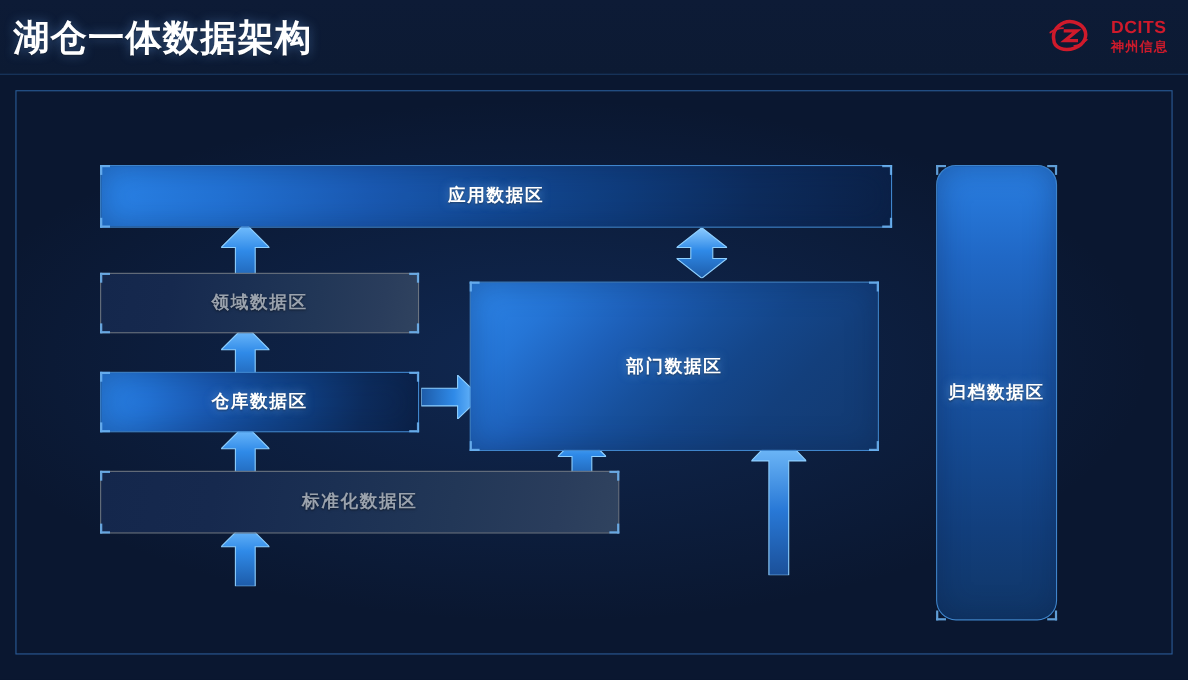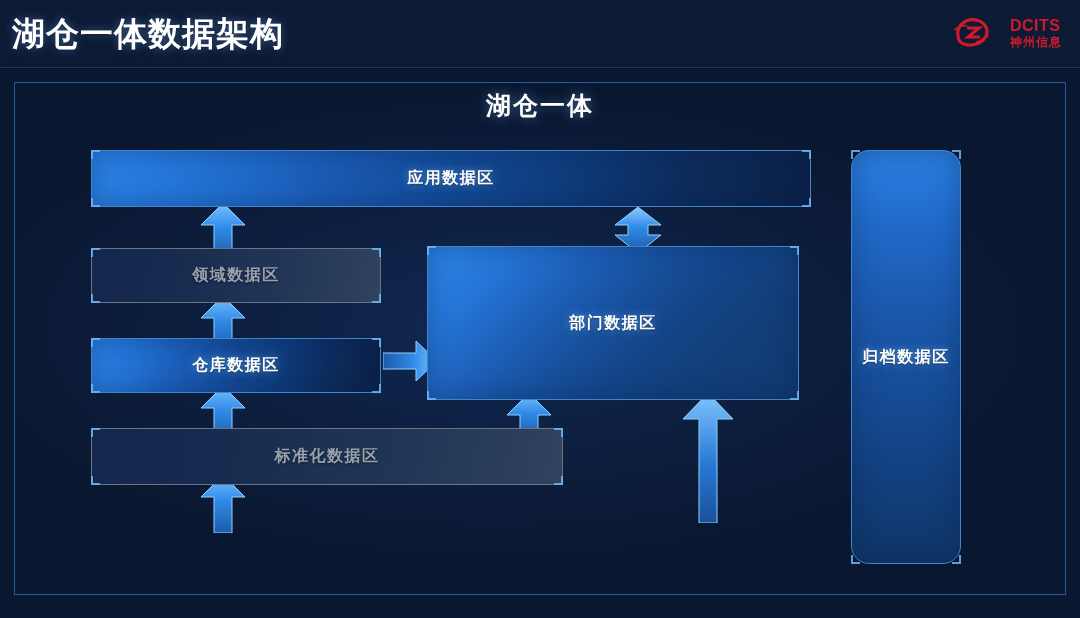--- a/index.html
+++ b/index.html
@@ -154,20 +154,21 @@
   
   .grad-d {
     background: linear-gradient(135deg,
        #2d86ea 0%,
        #2575d6 18%,
        #1d5fb8 34%,
        #17509c 48%,
        #14468a 60%,
        #133f7c 74%,
        #12396f 100%);
+    margin-top: 10px;
   }
 
   
   .zone.muted {
     border: 1px solid #6b7480;
     background: linear-gradient(100deg,
        #14274c 0%,
        #16294e 22%,
        #1b3053 45%,
        #223757 68%,
@@ -218,21 +219,20 @@
     </div>
     <div id="logo-text">
       <div id="logo-latin">DCITS</div>
       <div id="logo-cn">神州信息</div>
     </div>
   </div>
 </div>
 
 <div id="diagram-frame">
 
-  <div id="diagram-title">湖仓一体</div>
 
   <div class="arrow" style="left:186px; top:120px; width:44px; height:56px;">
     <svg viewBox="0 0 44 56" xmlns="http://www.w3.org/2000/svg">
       <defs>
         <linearGradient id="gA1" x1="0" y1="1" x2="0" y2="0">
           <stop offset="0%" stop-color="#1d5ba8"></stop>
             <stop offset="55%" stop-color="#2f8ae8"></stop>
             <stop offset="100%" stop-color="#79c2ff"></stop>
         </linearGradient>
       </defs>

